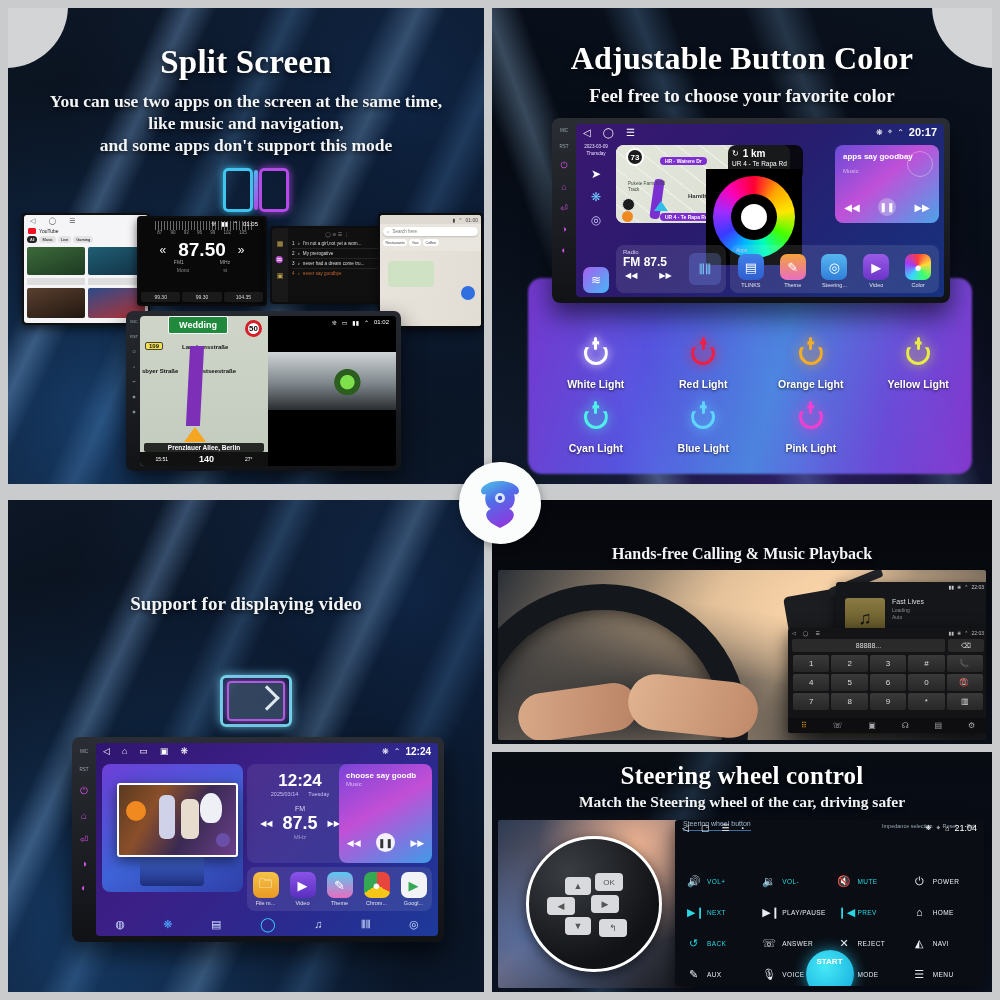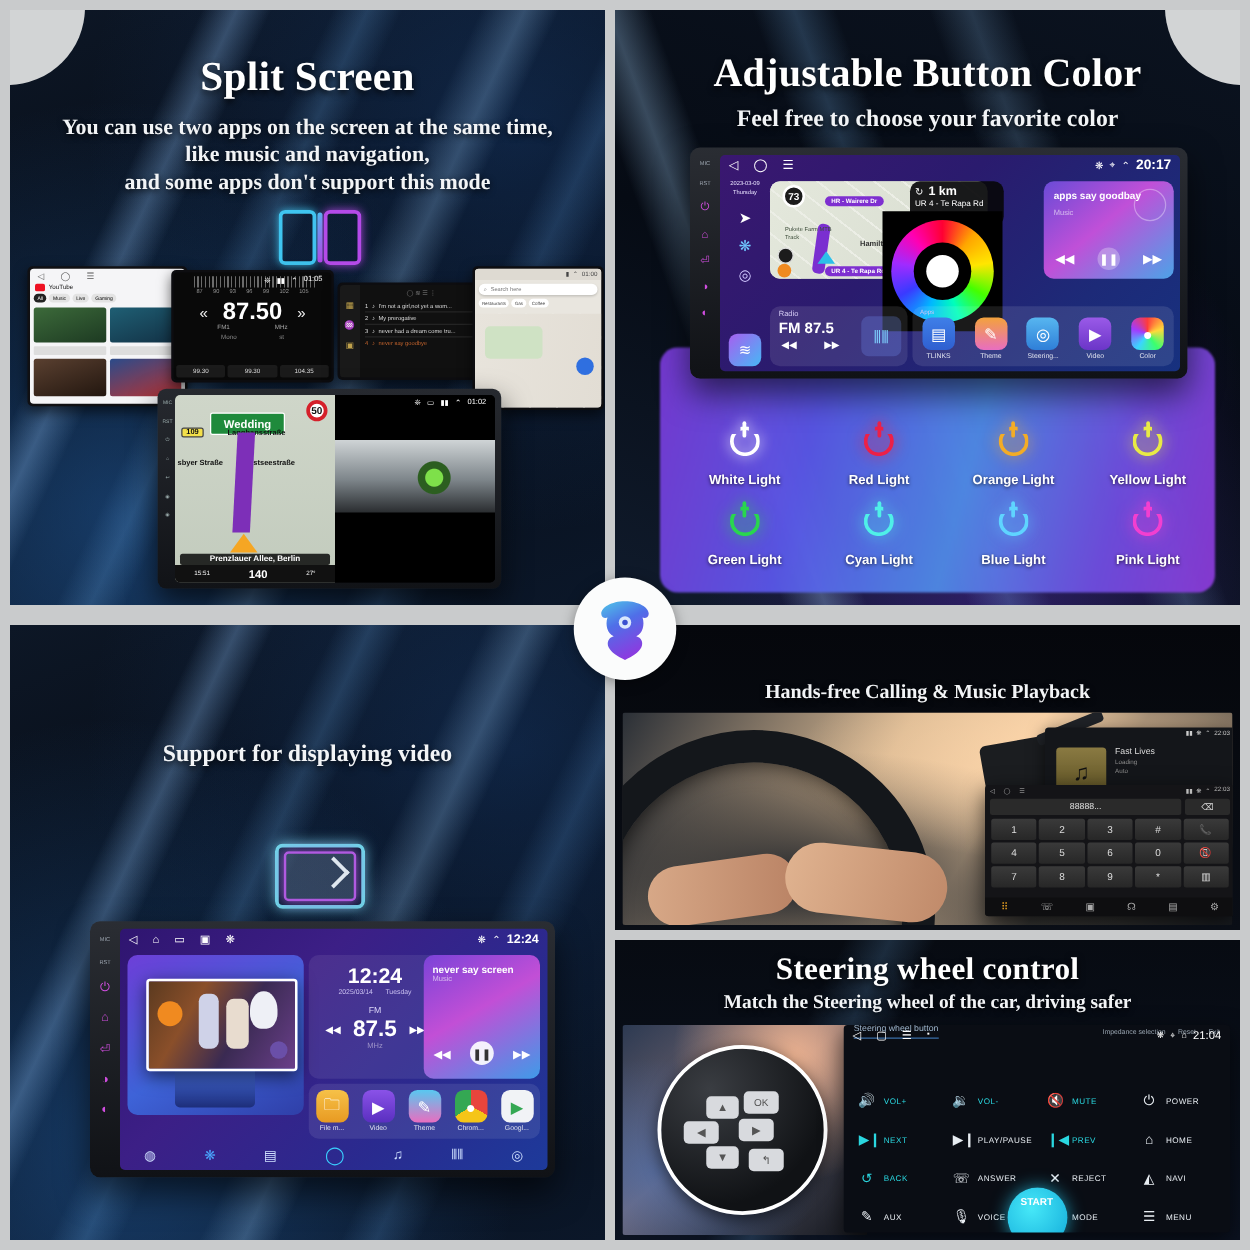--- a/index.html
+++ b/index.html
@@ -272,21 +272,21 @@
         <span>RST</span>
         <span>⏻</span>
         <span>⌂</span>
         <span>↩</span>
         <span>◉</span>
         <span>◉</span>
       </div>
       <div style="position:absolute;left:14px;top:5px;right:5px;bottom:5px;border-radius:4px;overflow:hidden;display:flex;background:#000;">
 
         <div style="width:50%;position:relative;background:linear-gradient(#cfd6c9,#c2cbbd);">
-          <div style="position:absolute;left:28px;top:14px;width:60px;height:18px;background:#1f8a3c;border:1.5px solid #fff;border-radius:2px;display:flex;align-items:center;justify-content:center;color:#fff;font-size:9px;font-weight:bold;">Wedding</div>
+          <div style="position:absolute;left:28px;top:0;width:60px;height:18px;background:#1f8a3c;border:1.5px solid #fff;border-radius:2px;display:flex;align-items:center;justify-content:center;color:#fff;font-size:9px;font-weight:bold;">Wedding</div>
           <div style="position:absolute;right:6px;top:4px;width:17px;height:17px;border-radius:50%;background:#fff;border:3px solid #d5202a;display:flex;align-items:center;justify-content:center;font-size:8px;font-weight:bold;color:#111;">50</div>
           <div style="position:absolute;left:5px;top:26px;background:#f3e04a;border:1px solid #444;border-radius:2px;font-size:6px;padding:0 3px;font-weight:bold;color:#111;">109</div>
           <div style="position:absolute;left:42px;top:28px;font-size:6px;color:#111;font-weight:bold;">Langhansstraße</div>
           <div style="position:absolute;left:58px;top:52px;font-size:6px;color:#111;font-weight:bold;">Ostseestraße</div>
           <div style="position:absolute;left:2px;top:52px;font-size:6px;color:#111;font-weight:bold;">sbyer Straße</div>
           <div style="position:absolute;left:48px;top:30px;width:14px;height:80px;background:#7d2fb8;transform:skewX(-3deg);"></div>
           <div style="position:absolute;left:44px;bottom:24px;width:0;height:0;border-left:11px solid transparent;border-right:11px solid transparent;border-bottom:15px solid #f5a623;"></div>
           <div style="position:absolute;left:4px;right:4px;bottom:14px;background:rgba(10,10,10,.85);border-radius:2px;text-align:center;color:#fff;font-size:6.5px;font-weight:bold;padding:1px 0;">Prenzlauer Allee, Berlin</div>
           <div style="position:absolute;left:0;right:0;bottom:0;height:14px;background:#111;display:flex;align-items:center;justify-content:space-around;color:#fff;font-size:5px;">
             <span>15:51</span>
@@ -469,27 +469,20 @@
         <div class="light-lbl">Orange Light</div>
       </div>
       <div class="light-cell">
         <div class="pw" style="color:#e8ea45; filter:drop-shadow(0 0 6px #e8ea45);">
           <div class="pw-ring"></div>
             <div class="pw-stem"></div>
         </div>
         <div class="light-lbl">Yellow Light</div>
       </div>
       <div class="light-cell">
-        <div class="pw" style="color:#29d64e; filter:drop-shadow(0 0 6px #29d64e);">
-          <div class="pw-ring"></div>
-            <div class="pw-stem"></div>
-        </div>
-        <div class="light-lbl">Green Light</div>
-      </div>
-      <div class="light-cell">
         <div class="pw" style="color:#4ff0e8; filter:drop-shadow(0 0 6px #4ff0e8);">
           <div class="pw-ring"></div>
             <div class="pw-stem"></div>
         </div>
         <div class="light-lbl">Cyan Light</div>
       </div>
       <div class="light-cell">
         <div class="pw" style="color:#5fd4ff; filter:drop-shadow(0 0 6px #5fd4ff);">
           <div class="pw-ring"></div>
             <div class="pw-stem"></div>
@@ -570,21 +563,21 @@
           <div style="display:flex;align-items:center;justify-content:center;gap:10px;margin-top:1px;">
             <span style="color:#fff;font-size:8px;">◀◀</span>
             <span style="color:#fff;font-size:18px;font-weight:bold;">87.5</span>
             <span style="color:#fff;font-size:8px;">▶▶</span>
           </div>
           <div style="text-align:center;color:#9d93c8;font-size:6px;">MHz</div>
         </div>
 
         <div class="card" style="right:6px; top:21px; width:93px; height:99px;
                     background:linear-gradient(150deg,#7b43d8,#c24fd6 45%, #3f9be8);">
-          <div style="padding:7px 7px 0 7px;color:#fff;font-size:8px;font-weight:bold;white-space:nowrap;overflow:hidden;">never say screen</div>
+          <div style="padding:7px 7px 0 7px;color:#fff;font-size:8px;font-weight:bold;white-space:nowrap;overflow:hidden;">choose say goodb</div>
           <div style="padding:1px 7px;color:rgba(255,255,255,.62);font-size:6px;">Music</div>
           <div style="position:absolute;left:0;right:0;bottom:11px;display:flex;align-items:center;justify-content:space-around;color:#fff;font-size:9px;">
             <span>◀◀</span>
             <span style="width:19px;height:19px;border-radius:50%;background:rgba(255,255,255,.9);color:#333;display:flex;align-items:center;justify-content:center;font-size:9px;">❚❚</span>
             <span>▶▶</span>
           </div>
         </div>
 
         <div style="position:absolute;left:151px;right:6px;top:124px;height:44px;background:rgba(255,255,255,.09);border-radius:8px;display:flex;justify-content:space-around;align-items:center;">
           <div style="display:flex;flex-direction:column;align-items:center;">

